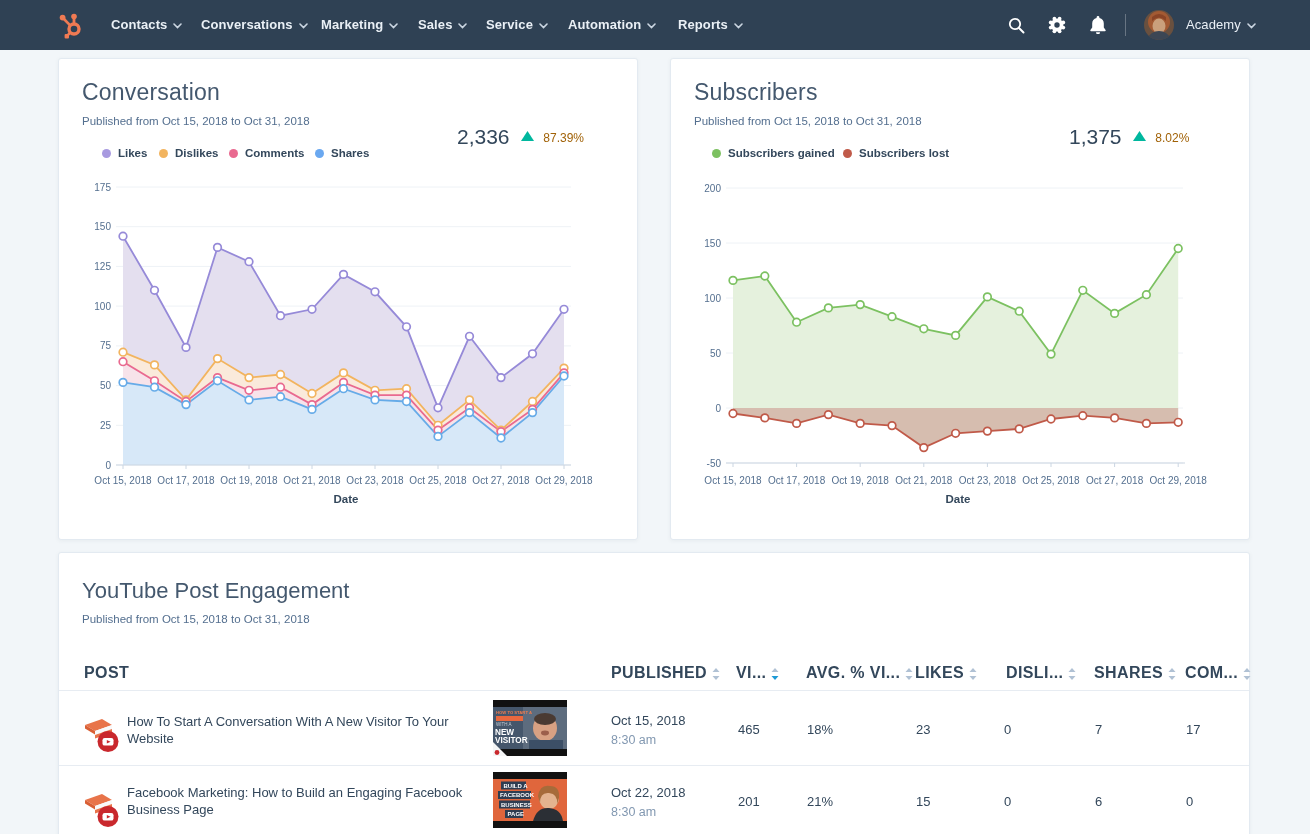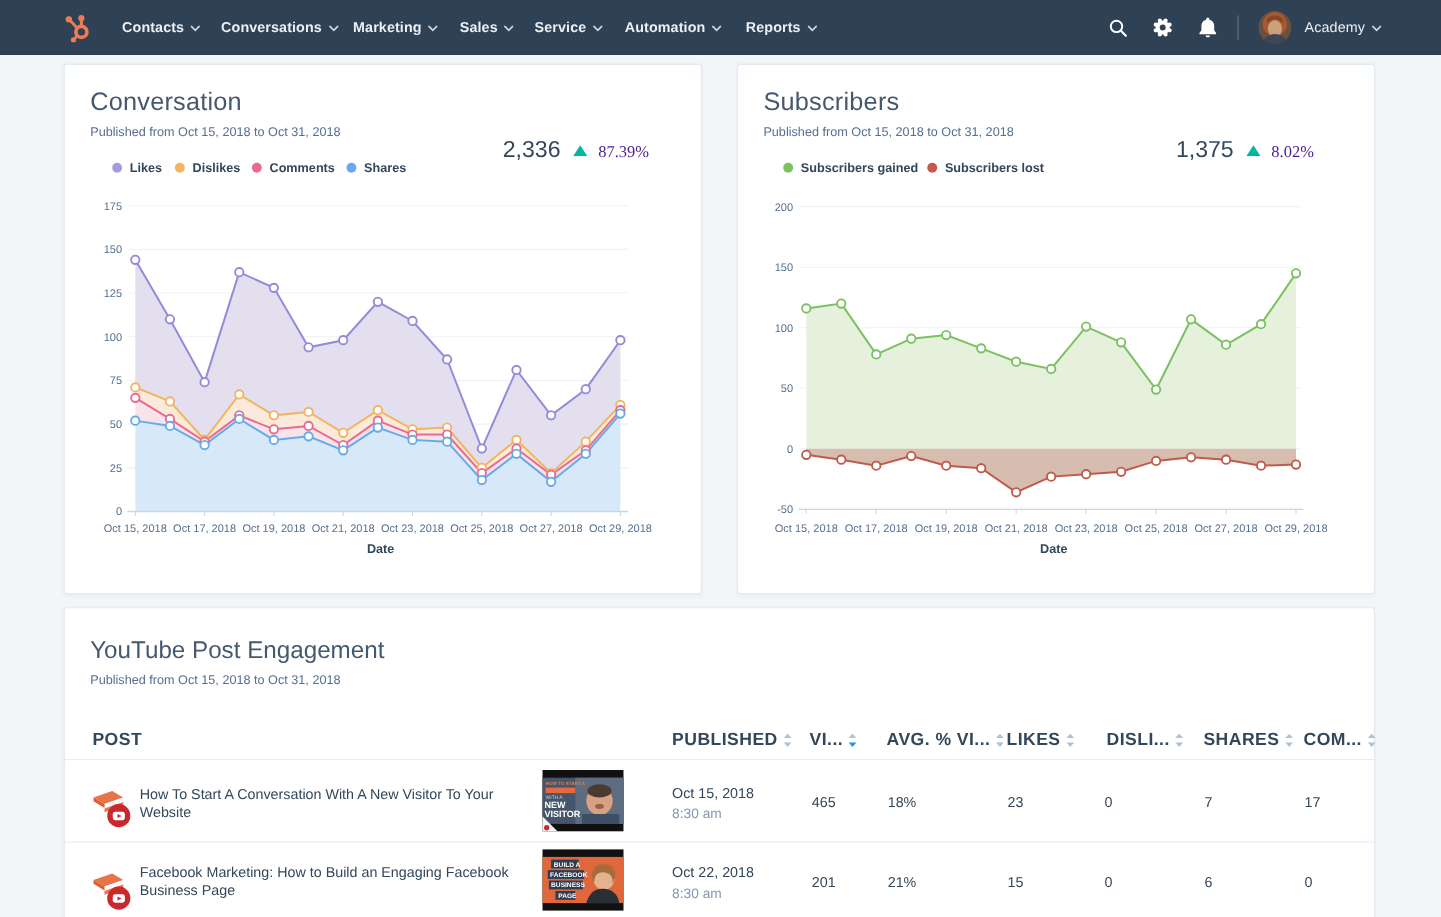--- a/index.html
+++ b/index.html
@@ -7,21 +7,21 @@
 .navitem { position:absolute; top:0; height:50px; line-height:50px; color:#eaf0f6; font-size:13px; font-weight:600; letter-spacing:.1px; white-space:nowrap; }
 .navicon { position:absolute; top:16px; }
 .card { position:absolute; background:#fff; border:1px solid #e3eaf1; border-radius:3px; box-shadow:0 1px 4px rgba(45,62,80,.06); }
 .ctitle { position:absolute; left:23px; top:20px; font-size:23px; font-weight:400; color:#44586e; letter-spacing:.2px; }
 .csub { position:absolute; left:23px; top:56px; font-size:11.5px; color:#546f8f; }
 .tick { font-size:10px; fill:#546f8f; font-family:"Liberation Sans", sans-serif; }
 .axisname { font-size:11.5px; font-weight:bold; fill:#33475b; font-family:"Liberation Sans", sans-serif; }
 .legend { position:absolute; top:88px; font-size:11.5px; font-weight:bold; color:#33475b; white-space:nowrap; }
 .dot { display:inline-block; width:9px; height:9px; border-radius:50%; margin-right:7px; vertical-align:-1px; }
 .bignum { position:absolute; top:66px; font-size:21px; color:#33475b; }
-.pct { position:absolute; top:72px; font-size:15px; color:#4c1d95; font-weight:500;font-family:Liberation Serif, serif; }
+.pct { position:absolute; top:72px; font-size:12px; color:#a16207; font-weight:500; }
 .th { position:absolute; font-size:16px; font-weight:bold; color:#33475b; letter-spacing:.4px; white-space:nowrap; }
 .td { position:absolute; font-size:13px; color:#33475b; white-space:nowrap; }
 .tdg { position:absolute; font-size:12.5px; color:#8298b1; white-space:nowrap; }
 .rowline { position:absolute; left:0; width:1190px; height:1px; background:#e7ecf2; }
 </style></head><body>
 <div id="page">
   <div id="nav">
     <svg width="28" height="30" viewBox="0 0 28 30" style="position:absolute;left:58px;top:10px">
 <g stroke="#f07a53" fill="#f07a53">
 <circle cx="16" cy="19" r="5" fill="none" stroke-width="3.4"></circle>

